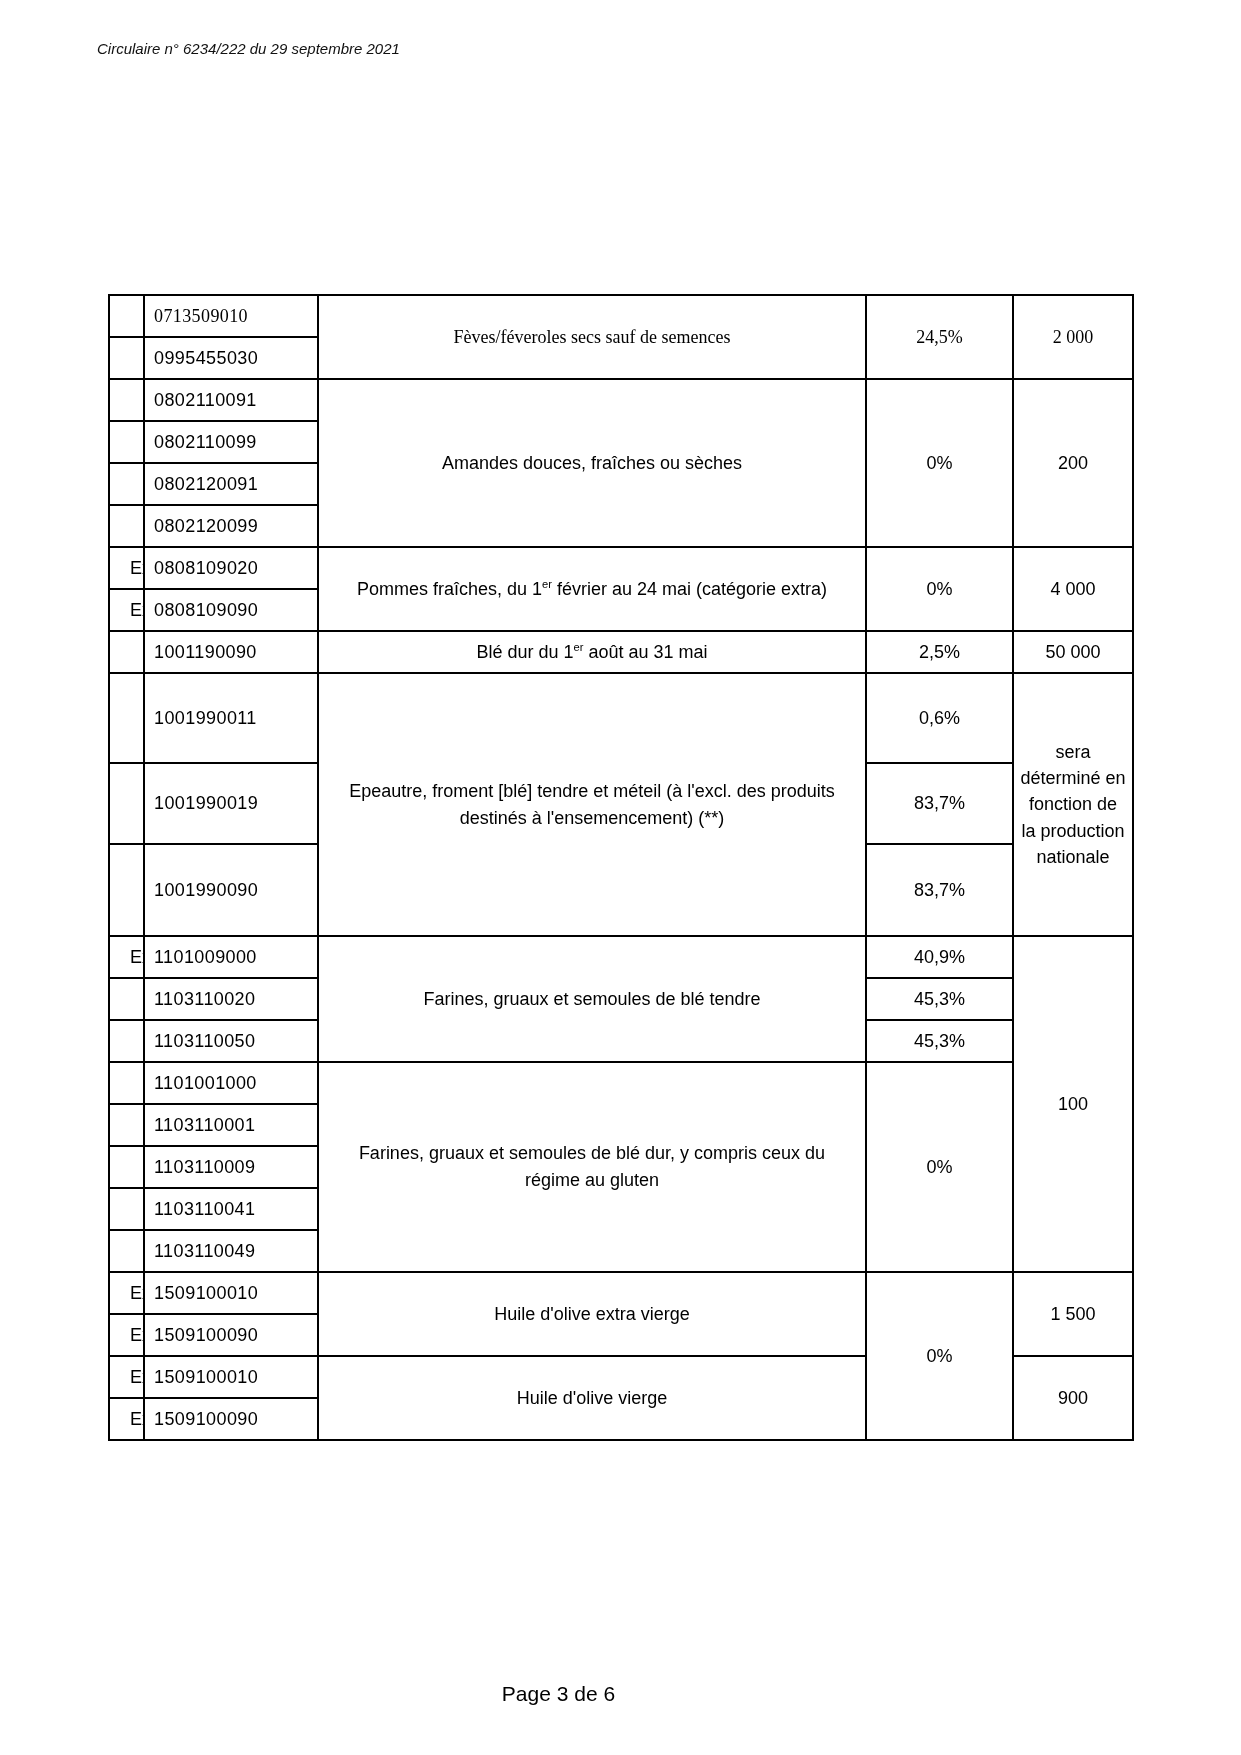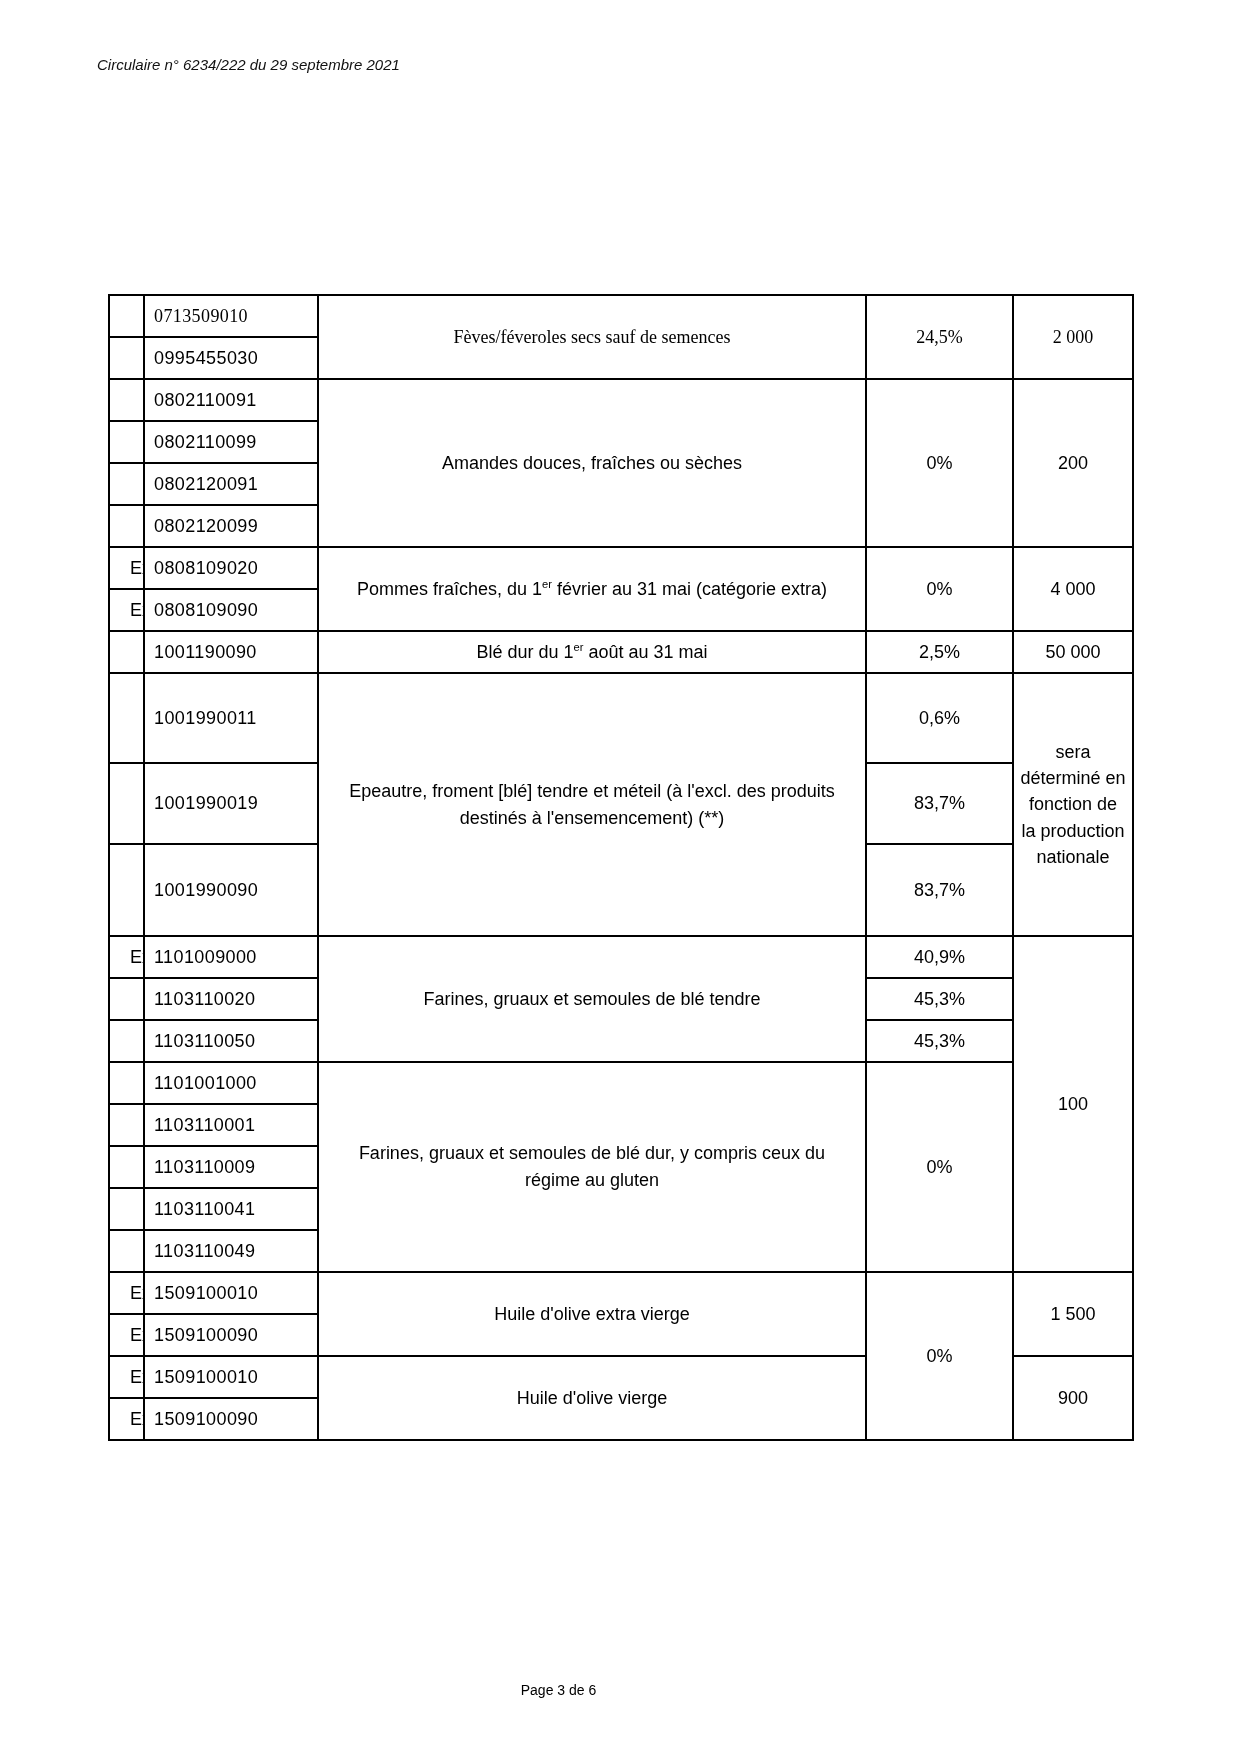--- a/index.html
+++ b/index.html
@@ -5,21 +5,21 @@
   html,body{margin:0;padding:0;background:#e8e8e8;}
   .page{
     position:relative;
     width:1241px;height:1755px;
     background:#ffffff;
     font-family:"Liberation Sans","DejaVu Sans",sans-serif;
     color:#000;
     overflow:hidden;
   }
   .doc-header{
-    position:absolute;left:97px;top:56px;
+    position:absolute;left:97px;top:40px;
     font-style:italic;font-size:15px;color:#111;
   }
   .tariff-table{
     position:absolute;left:108px;top:294px;
     border-collapse:collapse;table-layout:fixed;
     width:1024px;
     font-size:18px;
   }
   .tariff-table td{
     border:2px solid #000;
@@ -29,21 +29,21 @@
     overflow:hidden;
   }
   td.ex-cell{padding-left:20px;}
   td.code-cell{text-align:left;padding-left:9px;letter-spacing:.4px;}
   td.desc-cell{padding:2px 12px;line-height:1.5;}
   td.rate-cell{padding:2px 4px;}
   td.qty-cell{padding:2px 6px;line-height:1.45;}
   td.desc-cell sup{font-size:.62em;line-height:0;}
   .doc-footer{
     position:absolute;left:0;top:1682px;width:1117px;
-    text-align:center;font-size:14px;
+    text-align:center;font-size:21px;
   }
 </style>
 </head>
 <body>
 
 <div class="page">
 
   <div class="doc-header">Circulaire n° 6234/222 du 29 septembre 2021</div>
 
   <table class="tariff-table">
@@ -81,21 +81,21 @@
           <td class="ex-cell"></td>
           <td class="code-cell">0802120091</td>
         </tr>
         <tr style="height: 42px;">
           <td class="ex-cell"></td>
           <td class="code-cell">0802120099</td>
         </tr>
         <tr style="height: 42px;">
           <td class="ex-cell">Ex</td>
           <td class="code-cell">0808109020</td>
-          <td class="desc-cell" rowspan="2"><span>Pommes fraîches, du 1</span><sup>er</sup><span> février au 31 mai (catégorie extra)</span></td>
+          <td class="desc-cell" rowspan="2"><span>Pommes fraîches, du 1</span><sup>er</sup><span> février au 24 mai (catégorie extra)</span></td>
           <td class="rate-cell" rowspan="2">0%</td>
           <td class="qty-cell" rowspan="2">4 000</td>
         </tr>
         <tr style="height: 42px;">
           <td class="ex-cell">Ex</td>
           <td class="code-cell">0808109090</td>
         </tr>
         <tr style="height: 42px;">
           <td class="ex-cell"></td>
           <td class="code-cell">1001190090</td>

